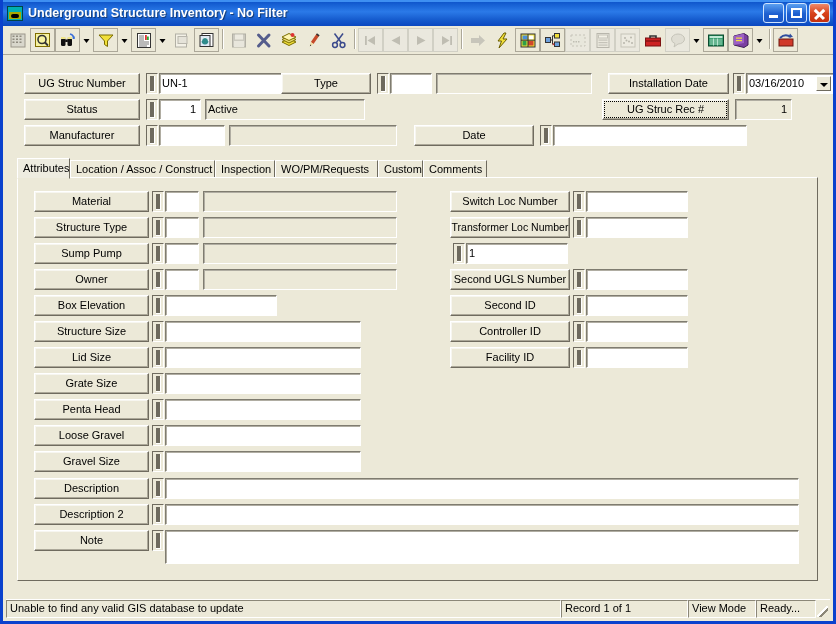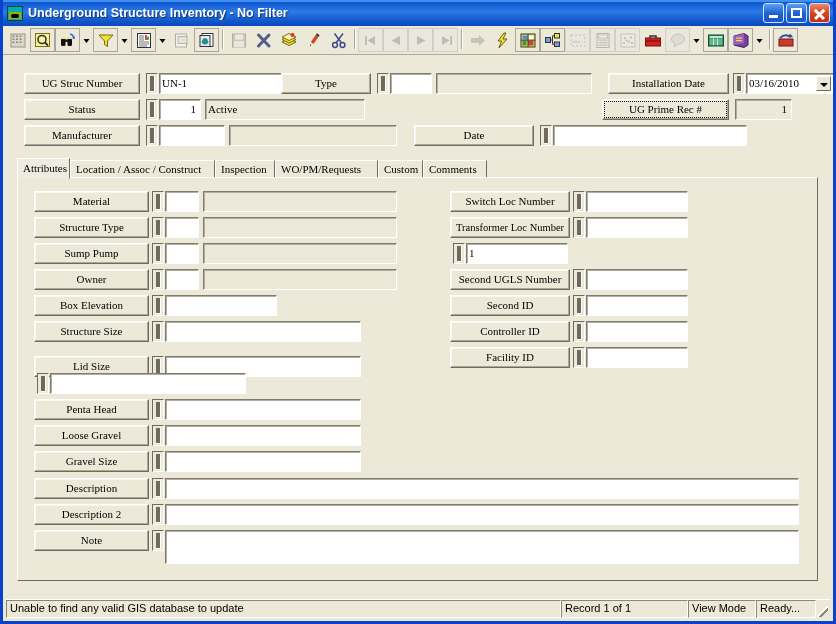--- a/index.html
+++ b/index.html
@@ -66,21 +66,21 @@
     border:1px solid transparent;box-sizing:border-box;position:relative;
   }
   .tbtn.framed{border:1px solid #aca899;background:#ece9d8;}
   .tbtn.drop{width:13px;}
   .tsep{width:7px;height:22px;}
   .tsep i{display:block;width:1px;height:20px;margin:0 auto;background:#aca899;border-right:1px solid #fff;}
   .ico{width:18px;height:17px;position:relative;display:block;}
   .dim{opacity:.38;filter:grayscale(1);}
 
   
-  .client{position:absolute;left:3px;right:3px;top:55px;bottom:30px;background:#ece9d8;font-family:Liberation Serif, serif;}
+  .client{position:absolute;left:3px;right:3px;top:55px;bottom:30px;background:#ece9d8;}
 
   .row{position:absolute;display:flex;align-items:center;}
 
   .lbl{
     height:21px;line-height:19px;text-align:center;
     background:#ece9d8;border:1px solid;
     border-color:#fff #6f6b5f #6f6b5f #fff;
     box-shadow:inset -1px -1px 0 #aca899, inset 1px 1px 0 #f7f6f0;
     box-sizing:border-box;font-size:11px;color:#000;
     overflow:hidden;white-space:nowrap;
@@ -526,21 +526,21 @@
     <div class="row" style="left:18px;top:44px;">
       <span class="lbl" style="width:116px">Status</span>
       <span style="width:6px"></span>
       <span class="grip"></span>
       <span class="fld num" style="width:42px">1</span>
       <span style="width:4px"></span>
       <span class="fld ro" style="width:160px">Active</span>
     </div>
 
     <div class="row" style="left:596px;top:44px;">
-      <span class="lbl dotted" style="width:127px">UG Prime Rec #</span>
+      <span class="lbl dotted" style="width:127px">UG Struc Rec #</span>
       <span style="width:6px"></span>
       <span class="fld ro num" style="width:57px">1</span>
     </div>
 
     <div class="row" style="left:18px;top:70px;justify-content:space-between;">
       <span class="lbl" style="width:116px">Manufacturer</span>
       <span style="width:6px"></span>
       <span class="grip"></span>
       <span class="fld" style="width:66px"></span>
       <span style="width:4px"></span>
@@ -603,27 +603,28 @@
         <span style="width:3px"></span>
           <span class="grip"></span>
         <span class="fld" style="width:112px"></span>
       </div>
       <div class="row" style="left:16px;top:143px">
         <span class="lbl" style="width:115px">Structure Size</span>
         <span style="width:3px"></span>
           <span class="grip"></span>
         <span class="fld" style="width:196px"></span>
       </div>
-      <div class="row" style="left:16px;top:178px">
+      <div class="row" style="left:16px;top:169px">
         <span class="lbl" style="width:115px">Lid Size</span>
         <span style="width:3px"></span>
           <span class="grip"></span>
         <span class="fld" style="width:196px"></span>
       </div>
       <div class="row" style="left:16px;top:195px">
+        <span class="lbl" style="width:115px">Grate Size</span>
         <span style="width:3px"></span>
           <span class="grip"></span>
         <span class="fld" style="width:196px"></span>
       </div>
       <div class="row" style="left:16px;top:221px">
         <span class="lbl" style="width:115px">Penta Head</span>
         <span style="width:3px"></span>
           <span class="grip"></span>
         <span class="fld" style="width:196px"></span>
       </div>

